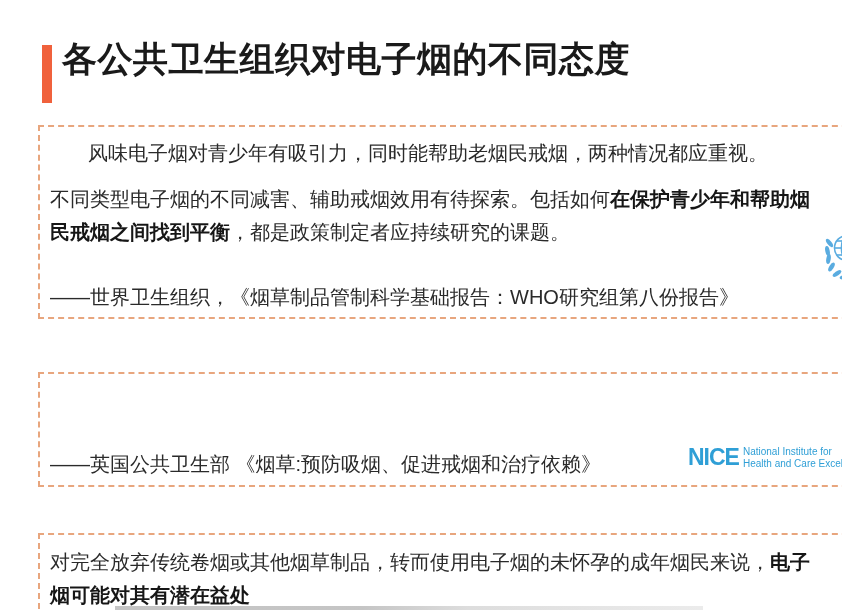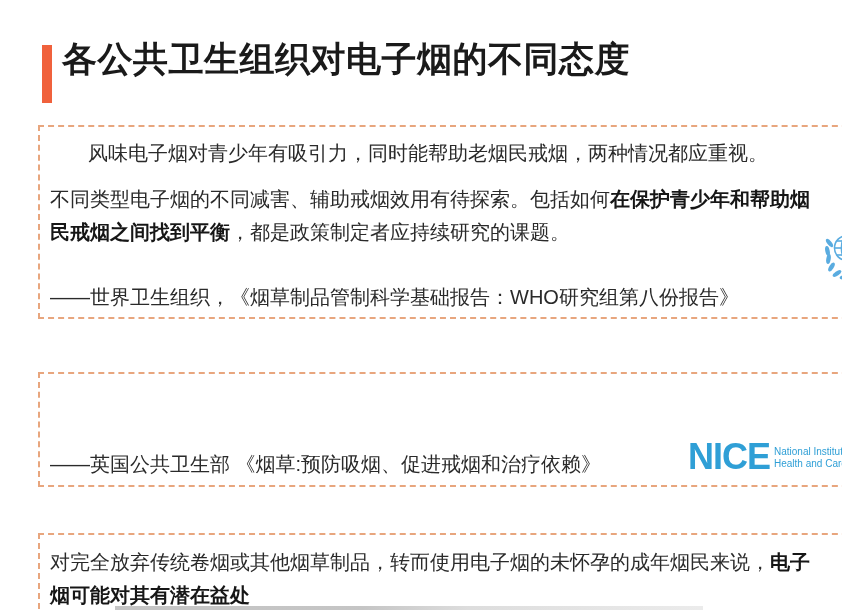--- a/index.html
+++ b/index.html
@@ -69,21 +69,21 @@
   }
   
   .nice-logo {
     position: absolute;
     left: 688px; top: 442px;
     display: flex;
     align-items: flex-start;
     white-space: nowrap;
   }
   .nice-word {
-    font-size: 36px;
+    font-size: 23px;
     font-weight: 700;
     color: #2f9fd6;
     letter-spacing: -1px;
     line-height: 30px;
   }
   .nice-tagline {
     margin-left: 4px;
     margin-top: 4px;
     font-size: 10px;
     line-height: 11.5px;

